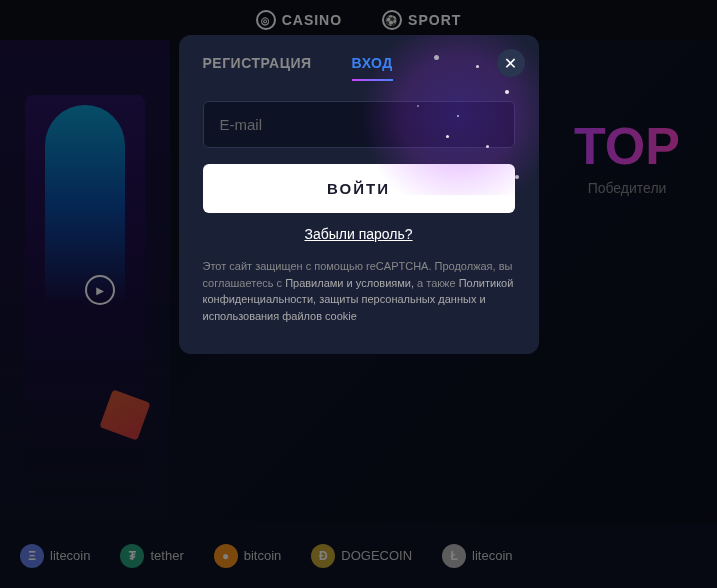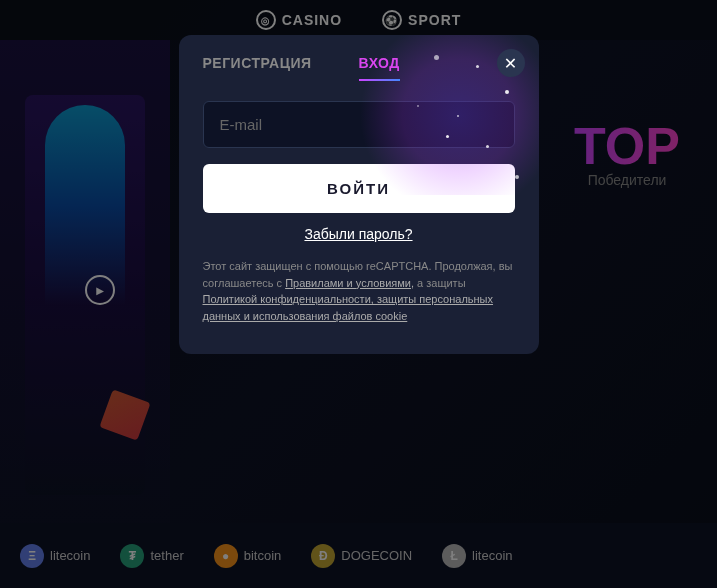--- a/index.html
+++ b/index.html
@@ -132,21 +132,21 @@
       font-weight: bold;
       background: linear-gradient(90deg, #cc44ff, #ff44cc);
       -webkit-background-clip: text;
       -webkit-text-fill-color: transparent;
       background-clip: text;
       line-height: 1;
     }
     .top-subtitle {
       color: #888;
       font-size: 14px;
-      margin-top: 0;
+      margin-top: 8px;
     }
 
     
     .modal-overlay {
       position: absolute;
       inset: 0;
       background: rgba(0,0,0,0.5);
       z-index: 10;
       display: flex;
       align-items: flex-start;
@@ -182,36 +182,35 @@
       width: 200px;
       height: 200px;
       background: radial-gradient(circle, rgba(100,50,200,0.4) 0%, rgba(180,50,255,0.2) 40%, transparent 70%);
       border-radius: 50%;
     }
 
     
     .modal-tabs {
       display: flex;
       padding: 20px 24px 0;
-      gap: 24px;
+      gap: 40px;
       position: relative;
       z-index: 2;
     }
     .tab-item {
       font-size: 14px;
       font-weight: bold;
       color: #888;
       cursor: pointer;
       padding-bottom: 10px;
       letter-spacing: 0.5px;
       position: relative;
     }
     .tab-item.active {
-      color: #d946ef;
-      margin-left: 23px;
+      color: #3b82f6;
     }
     .tab-item.active::after {
       content: '';
       position: absolute;
       bottom: 0;
       left: 0;
       right: 0;
       height: 2px;
       background: linear-gradient(90deg, #cc44ff, #4488ff);
     }
@@ -277,21 +276,20 @@
 
     
     .recaptcha-text {
       padding: 16px 24px 0;
       font-size: 11px;
       color: #888;
       line-height: 1.5;
     }
     .recaptcha-text a {
       color: #aaa;
-      text-decoration: underline;
     }
 
     
     .close-btn {
       position: absolute;
       top: 14px;
       right: 14px;
       width: 28px;
       height: 28px;
       background: #2a3550;
@@ -411,21 +409,21 @@
 
       
       <button class="login-btn">ВОЙТИ</button>
     </div>
 
     <div class="forgot-password">Забыли пароль?</div>
 
     <div class="recaptcha-text">
       <span>Этот сайт защищен с помощью reCAPTCHA. Продолжая, вы соглашаетесь с</span>
       <a>Правилами и условиями,</a>
-      <span>а защиты</span>
+      <span>а также</span>
       <a>Политикой конфиденциальности, защиты персональных данных и использования файлов cookie</a>
     </div>
   </div>
 </div>
 
 <div class="crypto-bar">
   <div class="crypto-item">
     <div class="crypto-icon eth-icon">Ξ</div>
     <span>litecoin</span>
   </div>

